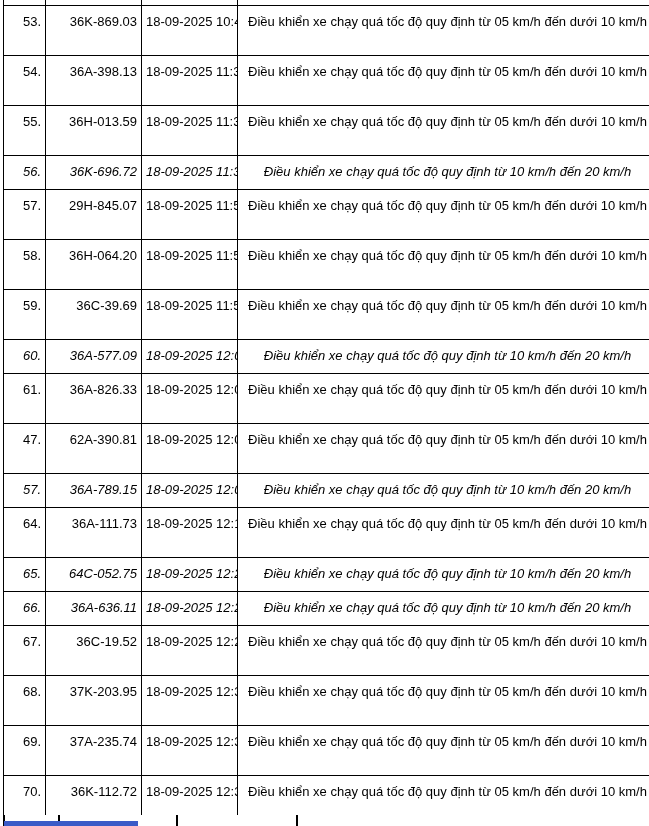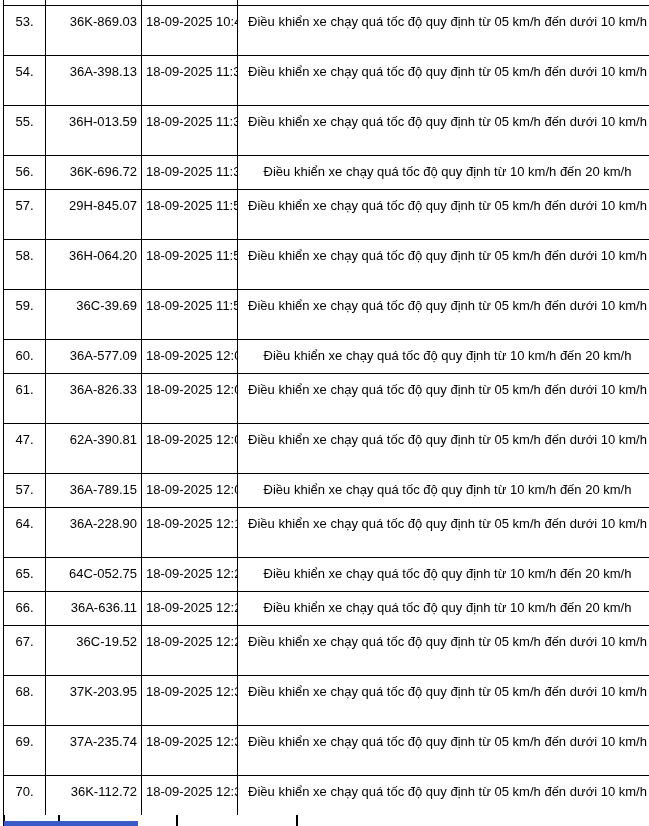--- a/index.html
+++ b/index.html
@@ -34,25 +34,25 @@
     vertical-align: top;
     padding: 7px 4px 9px 4px;
     overflow: hidden;
   }
   
   table.violations tr.sliver td {
     border-top: none;
     padding: 0;
     height: 5px;
   }
-  td.c-no   { text-align: center; padding-left: 7px; }
+  td.c-no   { text-align: right; padding-left: 7px; }
   td.c-plate{ text-align: right; }
   td.c-dt   { text-align: center; white-space: nowrap; }
   td.c-viol { text-align: center; padding-left: 6px; padding-right: 6px; }
-  tr.row-1line td { height: 16px; }
+  tr.row-1line td { height: 16px; font-style: italic; }
   tr.row-2line td { height: 33px; }
 
   
   #bottom-partial {
     position: absolute;
     left: 0;
     top: 815px;
     width: 649px;
     height: 11px;
     background: #ffffff;
@@ -153,21 +153,21 @@
           <td class="c-viol">Điều khiển xe chạy quá tốc độ quy định từ 05 km/h đến dưới 10 km/h</td>
         </tr>
         <tr class="row-1line">
           <td class="c-no">57.</td>
           <td class="c-plate">36A-789.15</td>
           <td class="c-dt">18-09-2025 12:08</td>
           <td class="c-viol">Điều khiển xe chạy quá tốc độ quy định từ 10 km/h đến 20 km/h</td>
         </tr>
         <tr class="row-2line">
           <td class="c-no">64.</td>
-          <td class="c-plate">36A-228.90</td>
+          <td class="c-plate">36A-111.73</td>
           <td class="c-dt">18-09-2025 12:11</td>
           <td class="c-viol">Điều khiển xe chạy quá tốc độ quy định từ 05 km/h đến dưới 10 km/h</td>
         </tr>
         <tr class="row-1line">
           <td class="c-no">65.</td>
           <td class="c-plate">64C-052.75</td>
           <td class="c-dt">18-09-2025 12:21</td>
           <td class="c-viol">Điều khiển xe chạy quá tốc độ quy định từ 10 km/h đến 20 km/h</td>
         </tr>
         <tr class="row-1line">

